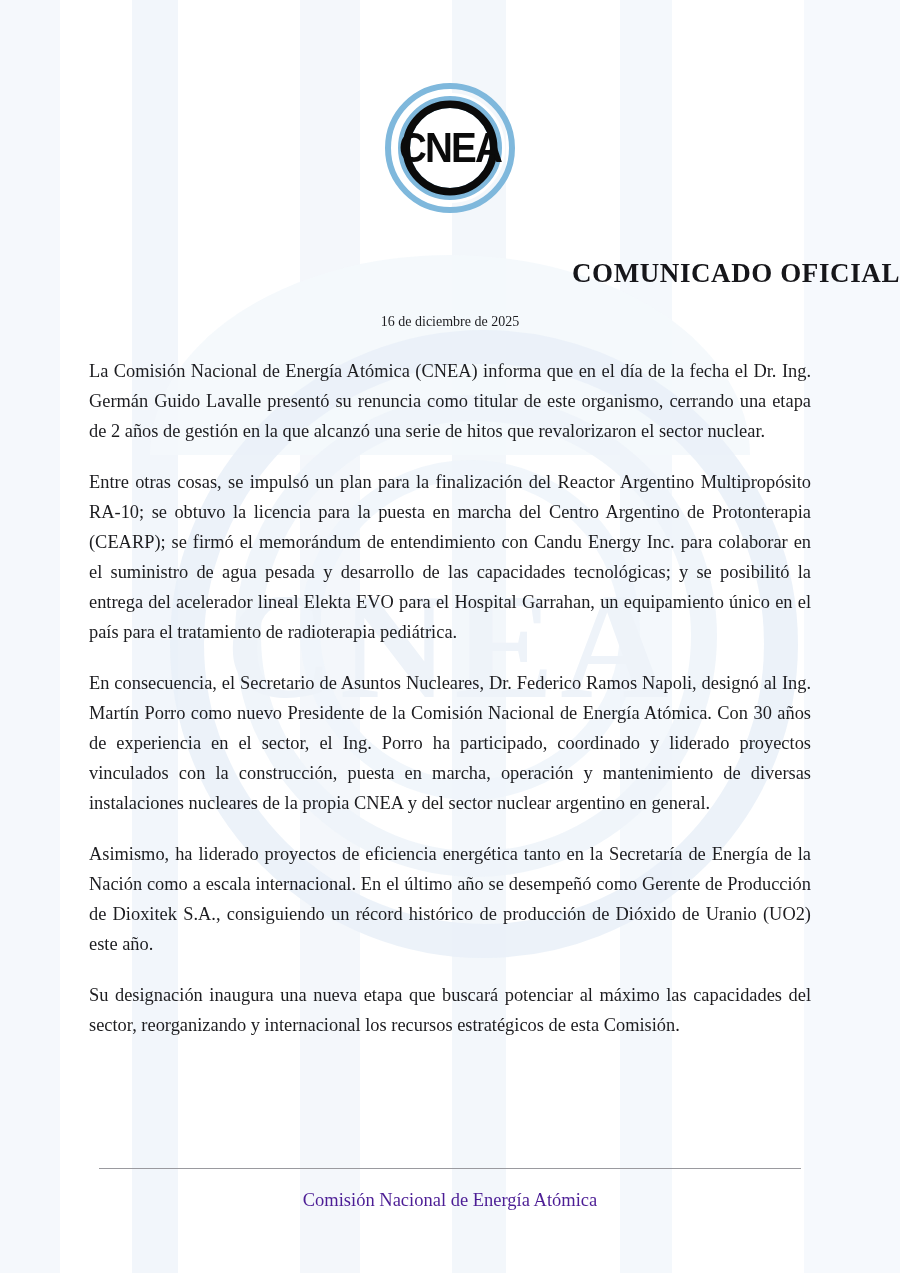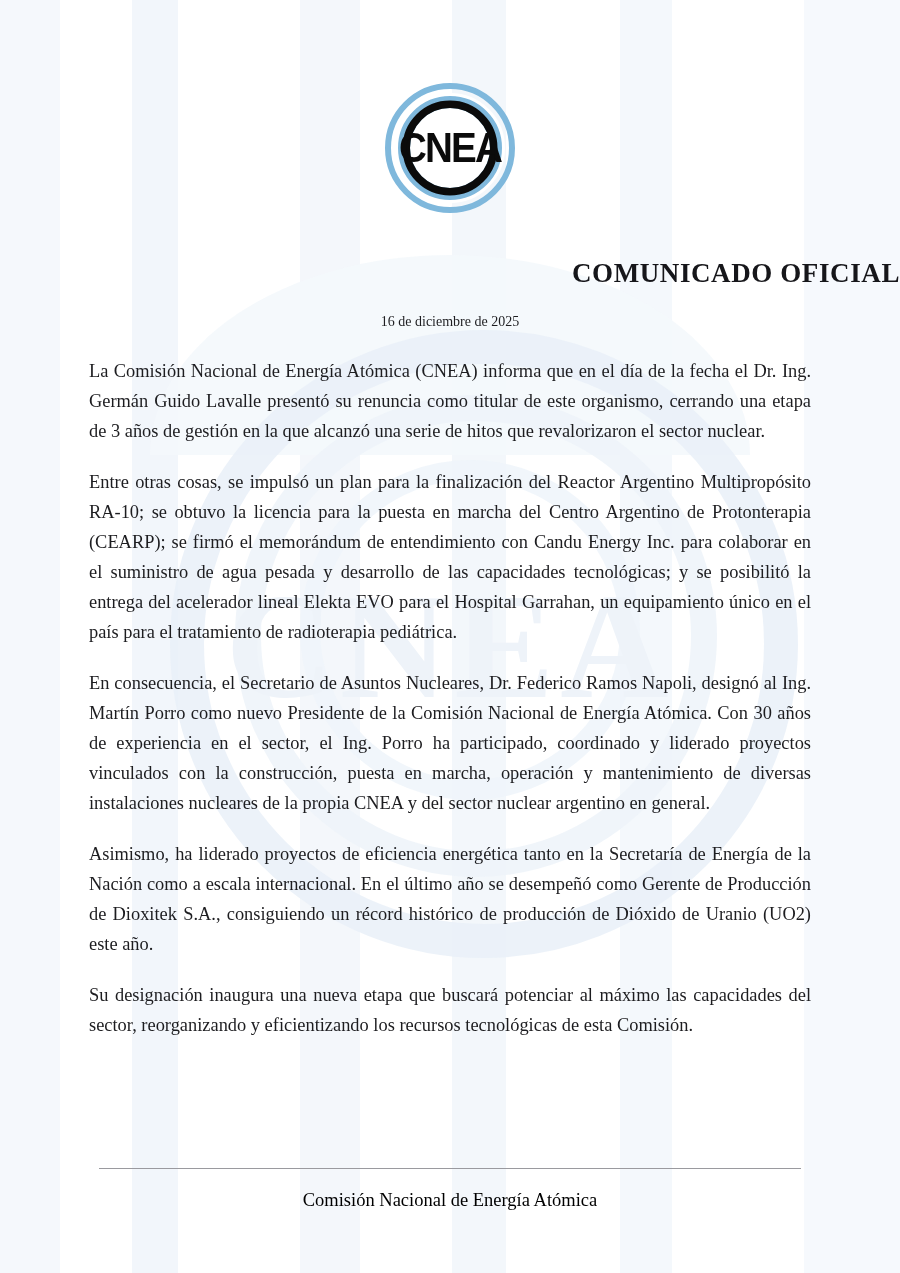--- a/index.html
+++ b/index.html
@@ -149,21 +149,21 @@
   #footer-rule {
     width: 702px;
     height: 1px;
     margin: 0 auto;
     background: #9a9a9f;
   }
   #footer-org {
     margin-top: 21px;
     text-align: center;
     font-size: 18.5px;
-    color: #000000;
+    color: #4c1d95;
     font-family: "Liberation Serif", "DejaVu Serif", serif;
   }
 </style>
 </head>
 <body>
 
 <div id="watermark-layer">
   <div class="wm-band b1"></div>
   <div class="wm-band b2"></div>
   <div class="wm-band b3"></div>
@@ -194,25 +194,25 @@
 
       <text x="68" y="80" text-anchor="middle" font-family="Liberation Sans, sans-serif" font-size="42" font-weight="bold" letter-spacing="-2" fill="#0b0b0b" transform="scale(0.92 1) translate(5.9 0)">CNEA</text>
     </svg>
   </div>
 
   <h1 id="doc-title">COMUNICADO OFICIAL</h1>
 
   <div id="doc-date">16 de diciembre de 2025</div>
 
   <div id="body-text">
-    <p>La Comisión Nacional de Energía Atómica (CNEA) informa que en el día de la fecha el Dr. Ing. Germán Guido Lavalle presentó su renuncia como titular de este organismo, cerrando una etapa de 3 años de gestión en la que alcanzó una serie de hitos que revalorizaron el sector nuclear.</p>
+    <p>La Comisión Nacional de Energía Atómica (CNEA) informa que en el día de la fecha el Dr. Ing. Germán Guido Lavalle presentó su renuncia como titular de este organismo, cerrando una etapa de 2 años de gestión en la que alcanzó una serie de hitos que revalorizaron el sector nuclear.</p>
     <p>Entre otras cosas, se impulsó un plan para la finalización del Reactor Argentino Multipropósito RA-10; se obtuvo la licencia para la puesta en marcha del Centro Argentino de Protonterapia (CEARP); se firmó el memorándum de entendimiento con Candu Energy Inc. para colaborar en el suministro de agua pesada y desarrollo de las capacidades tecnológicas; y se posibilitó la entrega del acelerador lineal Elekta EVO para el Hospital Garrahan, un equipamiento único en el país para el tratamiento de radioterapia pediátrica.</p>
     <p>En consecuencia, el Secretario de Asuntos Nucleares, Dr. Federico Ramos Napoli, designó al Ing. Martín Porro como nuevo Presidente de la Comisión Nacional de Energía Atómica. Con 30 años de experiencia en el sector, el Ing. Porro ha participado, coordinado y liderado proyectos vinculados con la construcción, puesta en marcha, operación y mantenimiento de diversas instalaciones nucleares de la propia CNEA y del sector nuclear argentino en general.</p>
     <p>Asimismo, ha liderado proyectos de eficiencia energética tanto en la Secretaría de Energía de la Nación como a escala internacional. En el último año se desempeñó como Gerente de Producción de Dioxitek S.A., consiguiendo un récord histórico de producción de Dióxido de Uranio (UO2) este año.</p>
-    <p>Su designación inaugura una nueva etapa que buscará potenciar al máximo las capacidades del sector, reorganizando y eficientizando los recursos tecnológicas de esta Comisión.</p>
+    <p>Su designación inaugura una nueva etapa que buscará potenciar al máximo las capacidades del sector, reorganizando y internacional los recursos estratégicos de esta Comisión.</p>
   </div>
 
   <div id="footer-block">
     <div id="footer-rule"></div>
     <div id="footer-org">Comisión Nacional de Energía Atómica</div>
   </div>
 
 </div>
 
 </body></html>

